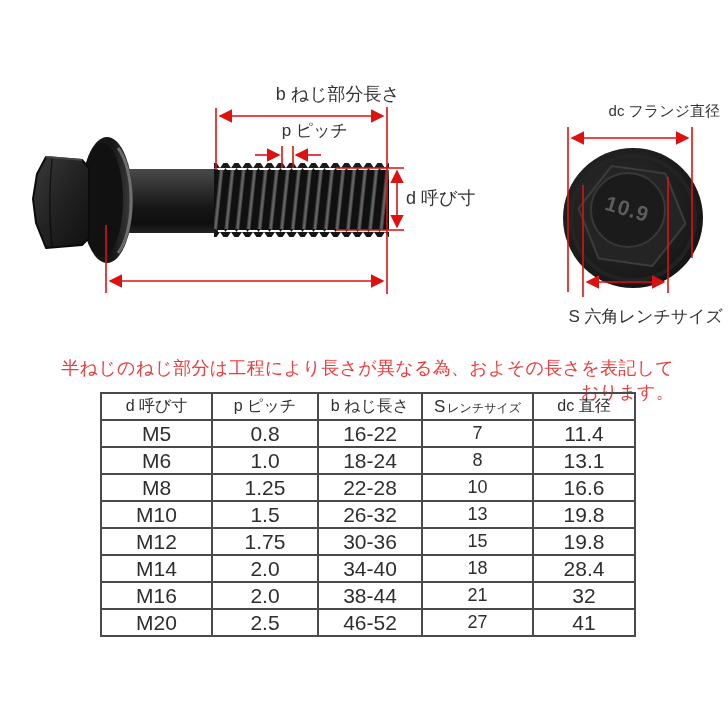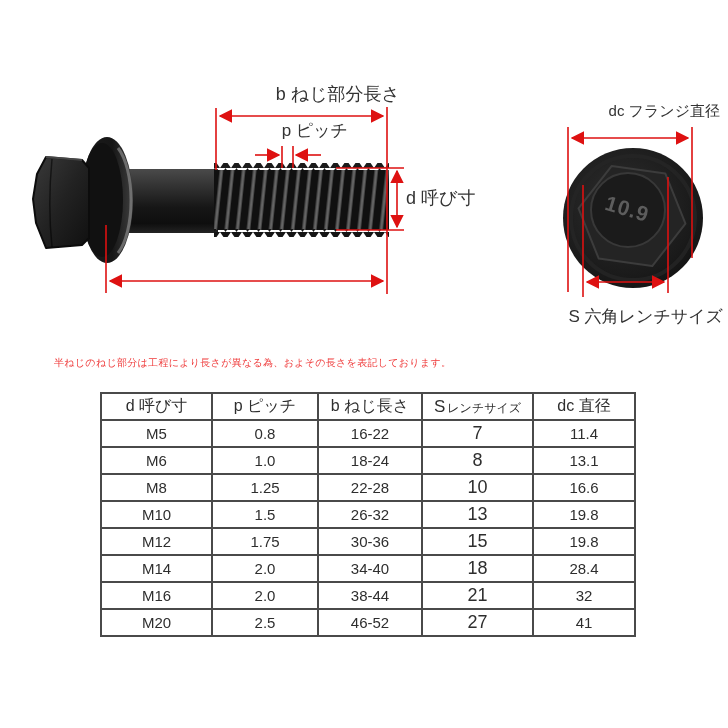--- a/index.html
+++ b/index.html
@@ -10,30 +10,30 @@
   .layer{position:absolute;left:0;top:0;width:728px;height:728px;pointer-events:none;}
   .lbl{position:absolute;color:#333333;font-weight:500;line-height:1.2;white-space:nowrap;}
   .lbl.center{text-align:right;}
   #b-label{left:200px;top:84px;width:200px;font-size:18px;}
   #p-label{left:228px;top:121px;width:120px;font-size:17px;}
   #d-label{left:406px;top:188px;width:95px;font-size:18px;}
   #len-label{left:185px;top:300px;width:150px;font-size:19px;}
   #dc-label{left:545px;top:102px;width:175px;font-size:15px;}
   #s-label{left:538px;top:307px;width:185px;font-size:17px;}
   #note{
-    position:absolute;left:54px;top:356px;width:620px;text-align:left;
-    font-size:10px;letter-spacing:.3px;font-weight:500;
+    position:absolute;left:54px;top:356px;width:620px;text-align:right;
+    font-size:18px;letter-spacing:.3px;font-weight:500;
   }
   #spec-table{
     position:absolute;left:100px;top:392px;width:534px;
     border-collapse:collapse;table-layout:fixed;
   }
   #spec-table th,#spec-table td{
     border:2px solid #4a4a4a;text-align:center;vertical-align:middle;
-    height:25px;padding:0;font-size:15px;color:#2e2e2e;font-weight:normal;
+    height:25px;padding:0;font-size:21px;color:#2e2e2e;font-weight:normal;
   }
   #spec-table th{font-size:16px;}
   #spec-table td.s-col{font-size:18px;}
   .s-big{font-size:17px;}
   .s-small{font-size:12px;margin-left:2px;}
 </style>
 </head>
 <body>
 
 <div id="page">

